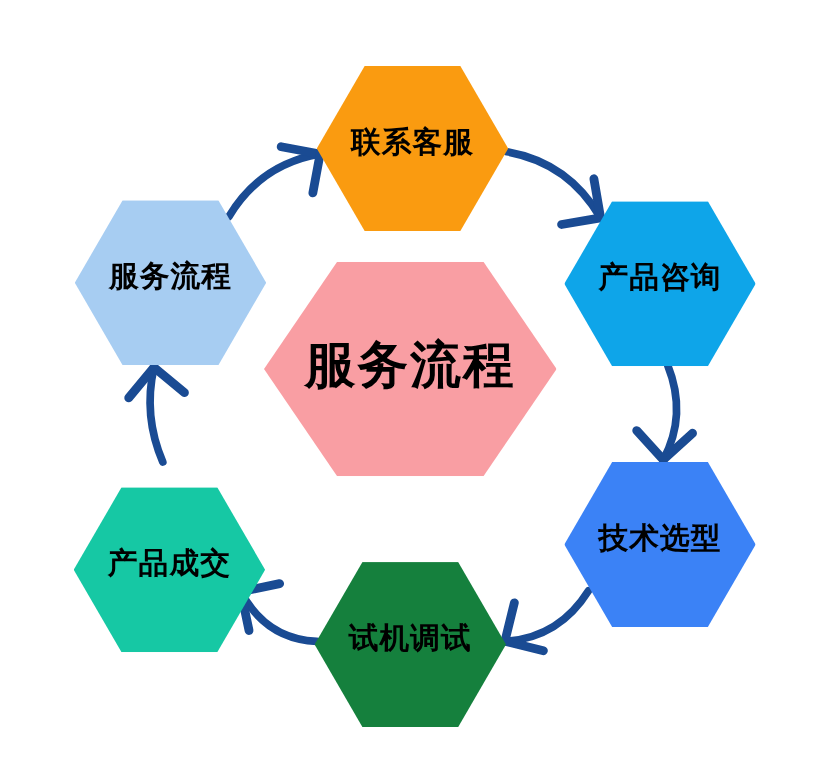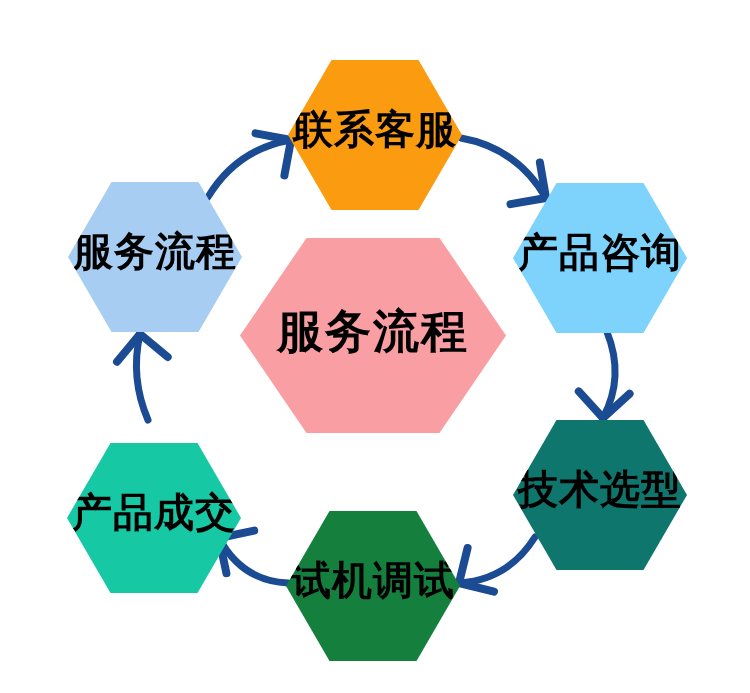--- a/index.html
+++ b/index.html
@@ -22,21 +22,21 @@
   .hex-center{left:240px;top:238px;width:266px;height:195px;}
   .pos-top{left:288px;top:60px;}
   .pos-upper-right{left:513px;top:183px;}
   .pos-lower-right{left:513px;top:420px;}
   .pos-bottom{left:286px;top:511px;}
   .pos-lower-left{left:67px;top:443px;justify-content:center;}
   .pos-upper-left{left:68px;top:182px;}
   .hex-label{
     color:#000;
     font-weight:700;
-    font-size:40px;
+    font-size:27px;
     letter-spacing:1px;
     white-space:nowrap;
     transform:translateY(-6px);
   }
   .hex-center .hex-label{
     font-size:46px;
     letter-spacing:2px;
     transform:translateY(-4px);
   }
 </style>
@@ -75,25 +75,25 @@
         <path d="M148,420 Q130,378 140,334" fill="none" stroke="#1A4B93" stroke-width="7" stroke-linecap="round"></path>
         <line x1="140" y1="334" x2="117.0" y2="361.7" stroke="#1A4B93" stroke-width="8" stroke-linecap="round"></line>
         <line x1="140" y1="334" x2="167.7" y2="357.0" stroke="#1A4B93" stroke-width="8" stroke-linecap="round"></line>
       </g>
     </svg>
 
   <div class="hex hex-outer pos-top" style="background: rgb(250, 155, 16);">
     <span class="hex-label">联系客服</span>
   </div>
 
-  <div class="hex hex-outer pos-upper-right" style="background: #7dd3fc; text-align: center;">
+  <div class="hex hex-outer pos-upper-right" style="background: #0ea5e9; text-align: center;">
     <span class="hex-label">产品咨询</span>
   </div>
 
-  <div class="hex hex-outer pos-lower-right" style="background: #0f766e; font-family: Liberation Mono, monospace;">
+  <div class="hex hex-outer pos-lower-right" style="background: #3b82f6; font-family: Liberation Mono, monospace;">
     <span class="hex-label">技术选型</span>
   </div>
 
   <div class="hex hex-outer pos-bottom" style="background: #15803d;">
     <span class="hex-label">试机调试</span>
   </div>
 
   <div class="hex hex-outer pos-lower-left" style="background: rgb(22, 200, 164);">
     <span class="hex-label">产品成交</span>
   </div>

